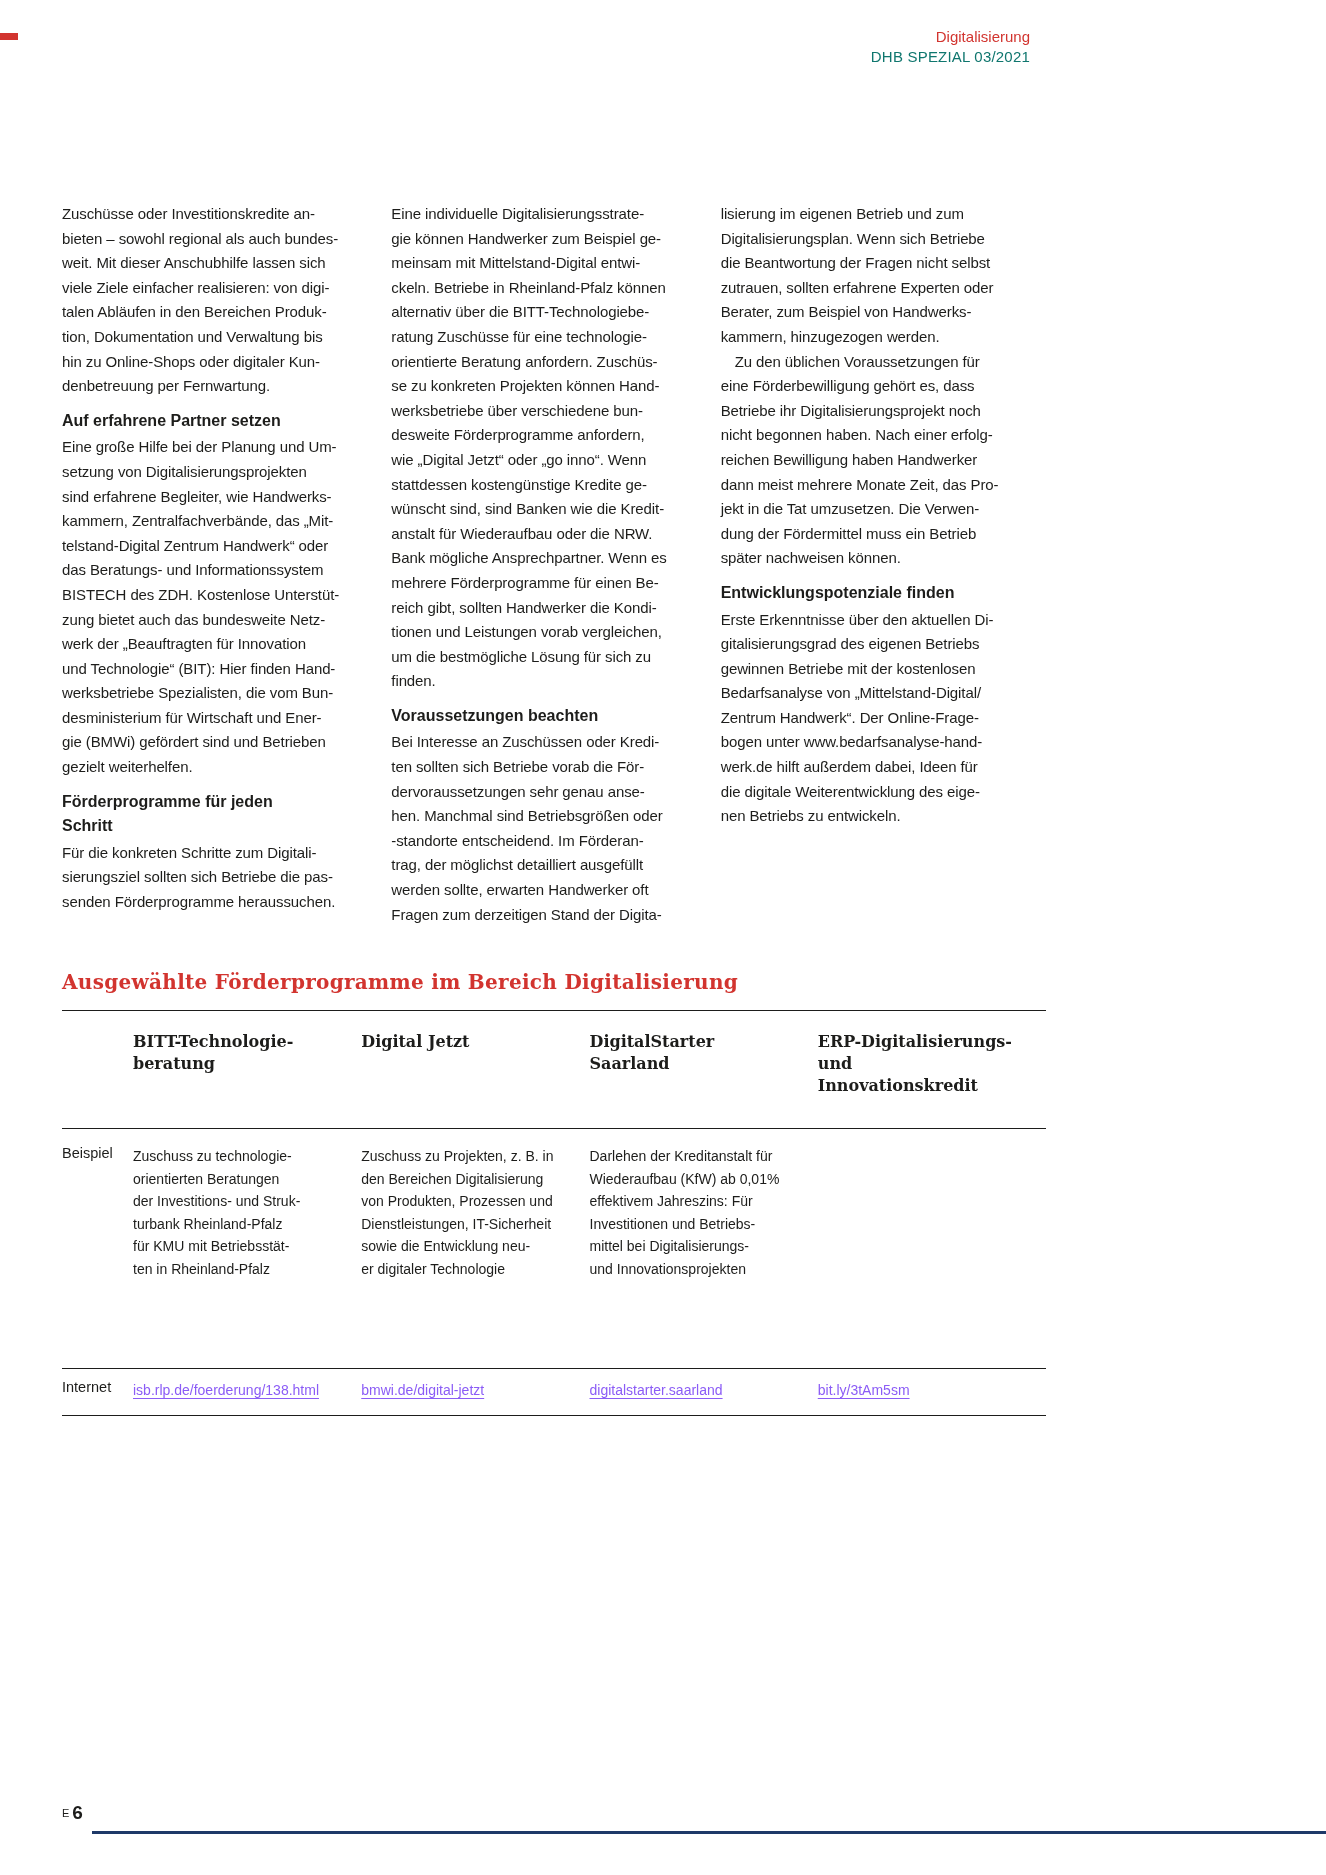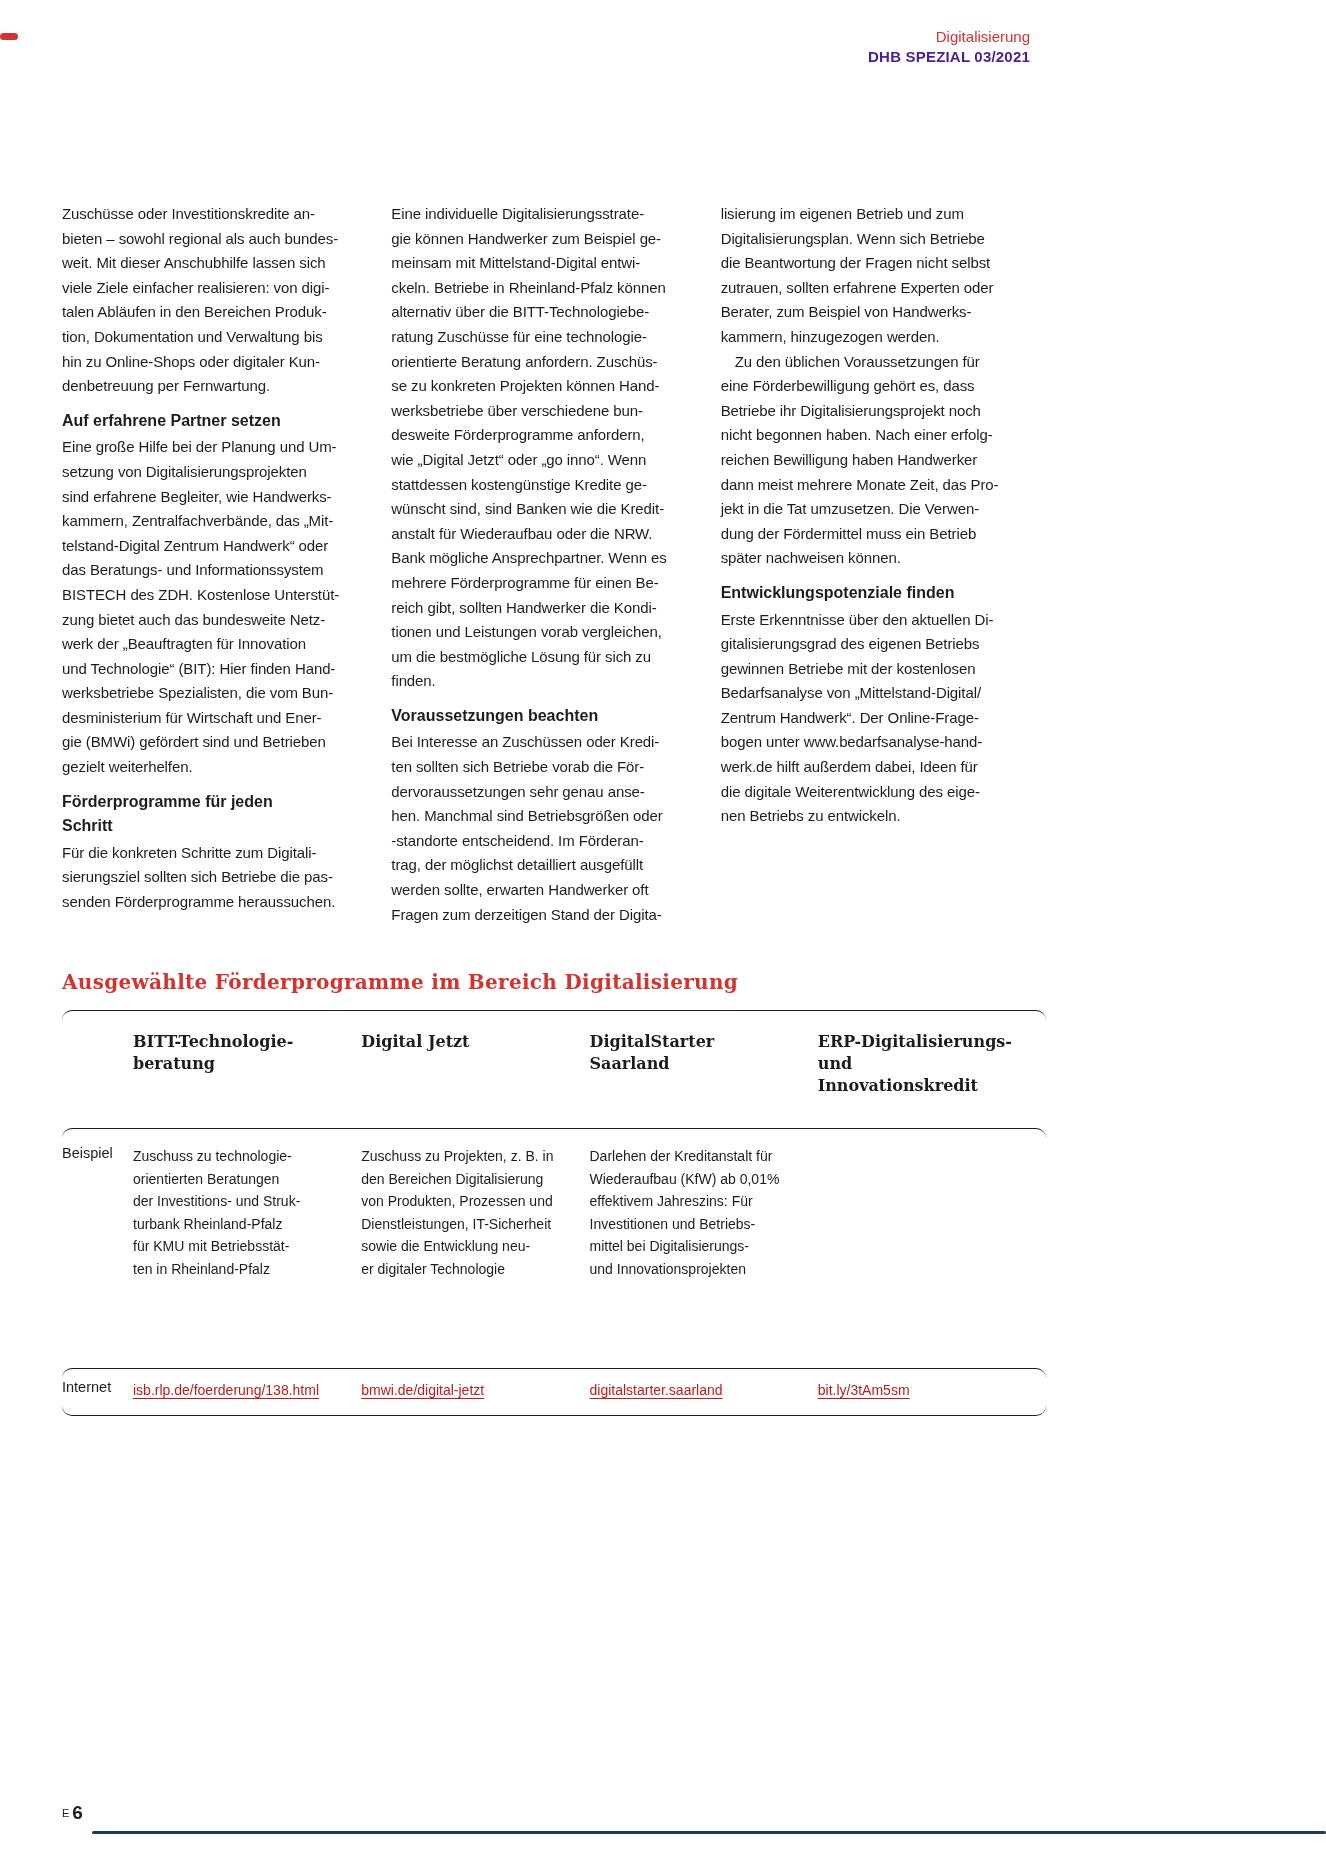--- a/index.html
+++ b/index.html
@@ -1,15 +1,15 @@
 <!DOCTYPE html>
 <html lang="de"><head>
 <meta charset="utf-8">
 <style>
-  * { margin: 0; padding: 0; box-sizing: border-box; border-radius: 10px; }
+  * { margin: 0; padding: 0; box-sizing: border-box; }
   html, body { background: #ffffff; }
   .page {
     position: relative;
     width: 1326px;
     height: 1875px;
     background: #ffffff;
     font-family: "Liberation Sans", sans-serif;
     color: #1d1d1b;
     overflow: hidden;
   }
@@ -28,24 +28,24 @@
     top: 27px;
     right: 296px;
     text-align: right;
     line-height: 20px;
   }
   .header-category {
     color: #d2342f;
     font-size: 15px;
   }
   .header-issue {
-    font-weight: bold;
+    font-weight: normal;
     font-size: 15px;
     letter-spacing: 0.2px;
-    color: #4c1d95;
+    color: #0f766e;
   }
 
   
   .columns {
     position: absolute;
     left: 62px;
     top: 202px;
     width: 956px;
     display: flex;
     gap: 32px;
@@ -116,21 +116,21 @@
     color: #1d1d1b;
   }
   .t-cell {
     font-size: 14px;
     line-height: 22.5px;
     white-space: pre-line;
     padding-right: 16px;
     color: #1d1d1b;
   }
   .link {
-    color: #b91c1c;
+    color: #8b5cf6;
     font-size: 14px;
     text-decoration: underline;
     text-underline-offset: 3px;
     text-decoration-thickness: 1px;
     cursor: pointer;
   }
 
   
   .page-footer {
     position: absolute;

